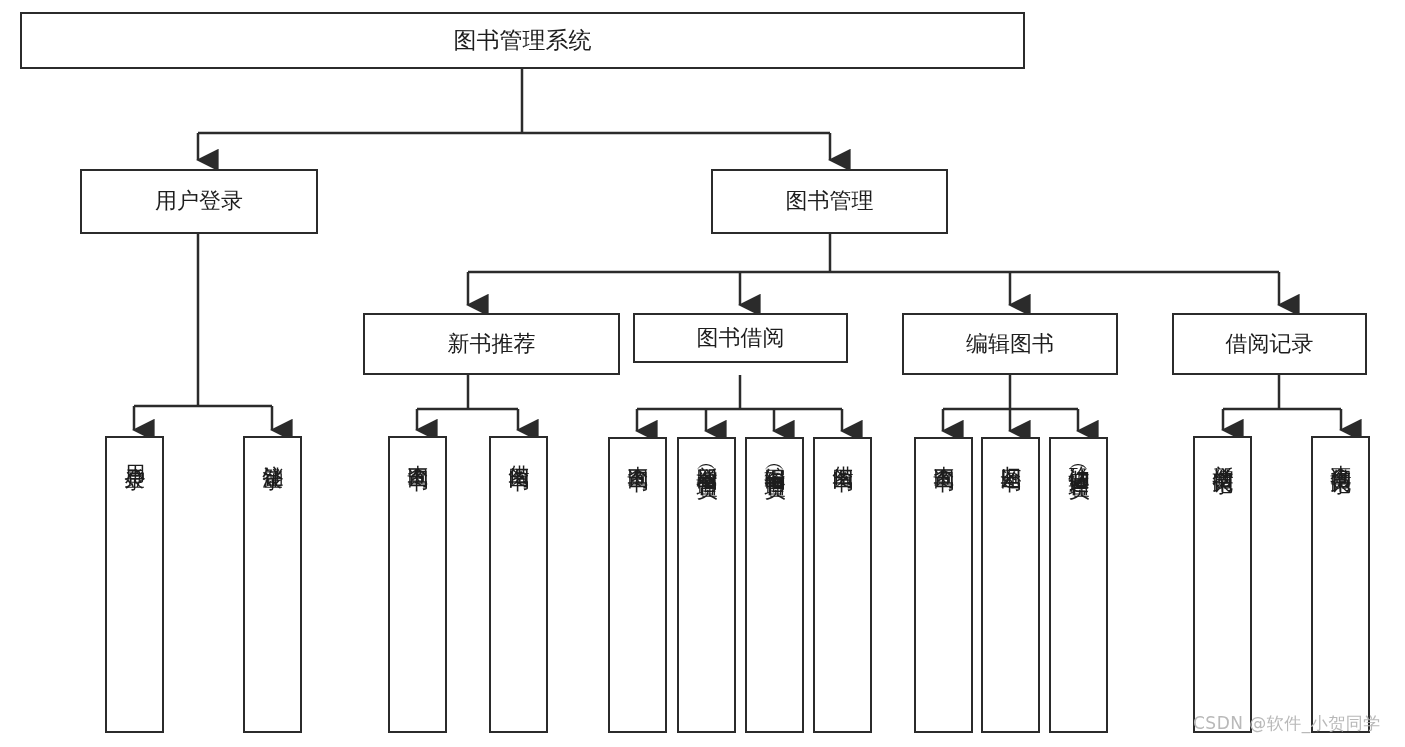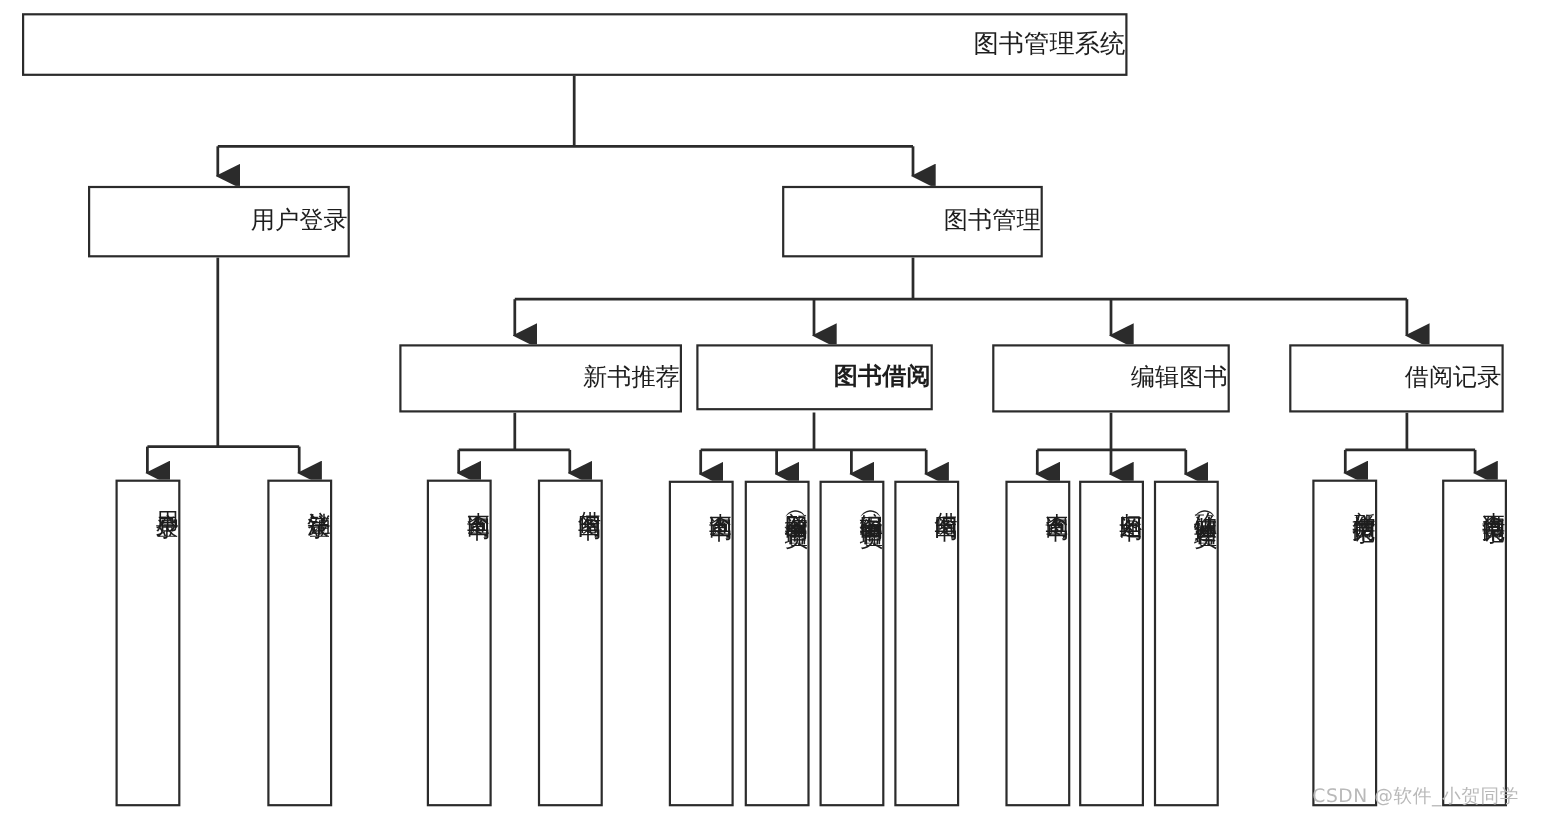--- a/index.html
+++ b/index.html
@@ -12,21 +12,21 @@
   #canvas{position:relative;width:1405px;height:747px;}
   svg.wires{position:absolute;left:0;top:0;width:1405px;height:747px;pointer-events:none;}
 
   .node{
     position:absolute;
     box-sizing:border-box;
     background:#ffffff;
     border:2.5px solid #2b2b2b;
     display:flex;
     align-items:center;
-    justify-content:flex-end;
+    justify-content:center;
     color:#1d1d1d;
     z-index:2;
   }
   .node .label{
     display:block;
     text-align:center;
     line-height:1.12;
     white-space:pre-line;
   }
   
@@ -113,21 +113,21 @@
   <div class="node h" style="left:80px;top:169px;width:238px;height:65px;">
     <span class="label">用户登录</span>
   </div>
   <div class="node h" style="left:711px;top:169px;width:237px;height:65px;">
     <span class="label">图书管理</span>
   </div>
 
   <div class="node h" style="left:363px;top:313px;width:257px;height:62px;">
     <span class="label">新书推荐</span>
   </div>
-  <div class="node h" style="left:633px;top:313px;width:215px;height:60px;font-weight:bold;">
+  <div class="node h" style="left:633px;top:313px;width:215px;height:50px;">
     <span class="label">图书借阅</span>
   </div>
   <div class="node h" style="left:902px;top:313px;width:216px;height:62px;">
     <span class="label">编辑图书</span>
   </div>
   <div class="node h" style="left:1172px;top:313px;width:195px;height:62px;">
     <span class="label">借阅记录</span>
   </div>
 
   <div class="node v" style="left:105px;top:436px;width:59px;height:297px;">

